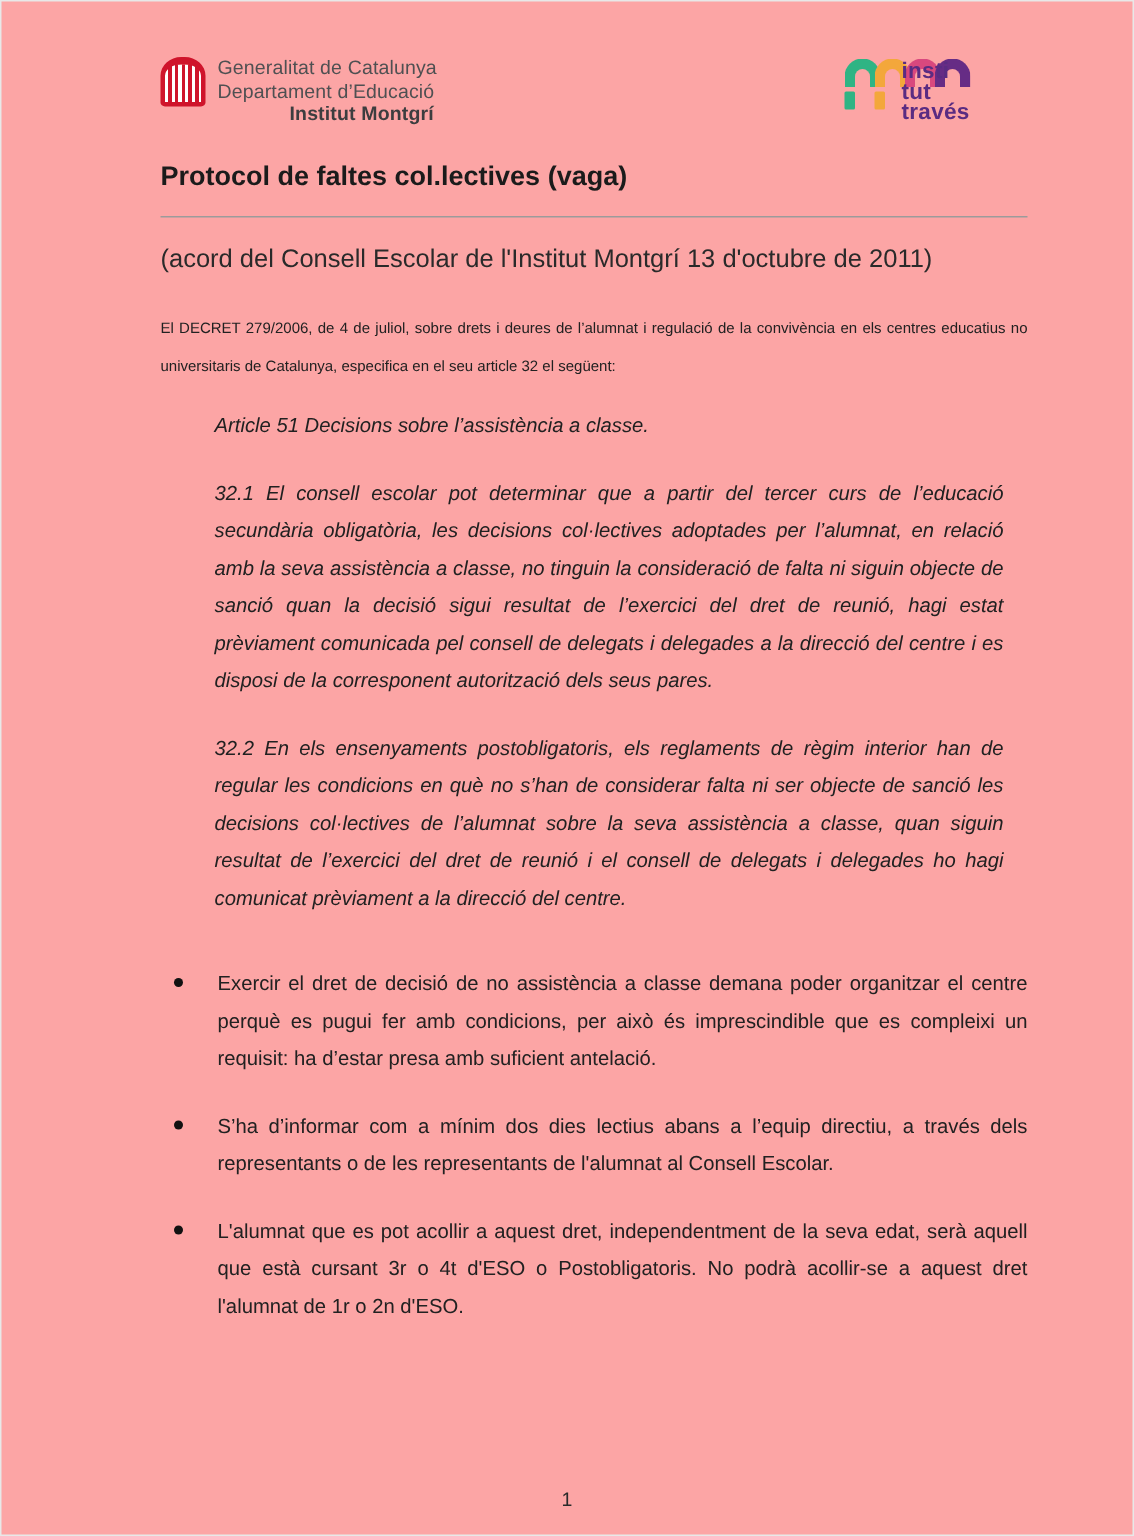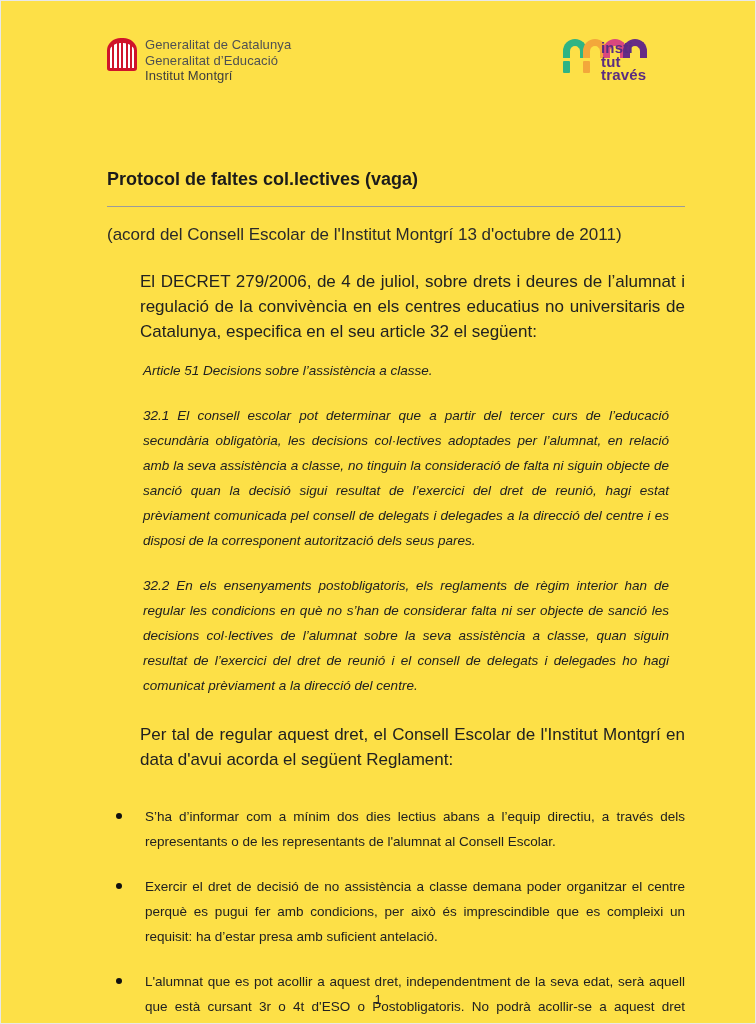--- a/index.html
+++ b/index.html
@@ -1,21 +1,21 @@
 <!DOCTYPE html>
 <html><head>
 <meta charset="utf-8">
 <style>
   * { margin:0; padding:0; box-sizing:border-box; }
   html,body { background:#f4f4f4; }
   .page {
     position:relative;
     width:756px; height:1024px;
     margin:0 auto;
-    background:#fde047;
+    background:#fca5a5;
     border:1px solid #e8e8e8;
     font-family:"Liberation Sans", sans-serif;
     color:#1f1f1f;
     overflow:hidden;
   }
   
   .header {
     display:flex; justify-content:space-between; align-items:flex-start;
     padding:36px 74px 0 106px;
     height:106px;
@@ -24,21 +24,21 @@
   .shield {
     width:30px; height:33px; margin-top:1px;
     border:3px solid #cf142b;
     border-top-width:5px;
     border-radius:46% 46% 10% 10% / 38% 38% 8% 8%;
     background:repeating-linear-gradient(90deg,
       #ffffff 0px, #ffffff 2px,
       #cf142b 2px, #cf142b 4.5px);
   }
   .gencat-text { font-size:13px; line-height:15.5px; color:#4f5052; letter-spacing:0.1px; }
-  .gencat-text .bold { font-weight:normal; color:#3c3d3f; }
+  .gencat-text .bold { font-weight:bold; color:#3c3d3f;margin-left:48px; }
 
   .montgri { position:relative; width:118px; height:72px; }
   .arches { position:absolute; top:2px; left:0; display:flex; }
   .arch {
     width:24px; height:19px;
     border-style:solid; border-bottom:none;
     border-width:7px 7px 0 7px;
     border-radius:12px 12px 0 0;
     margin-left:-4px;
   }
@@ -46,26 +46,26 @@
   .leg { position:absolute; width:7px; height:12px; top:24px; border-radius:1px; }
   .leg1 { left:0; }
   .leg2 { left:20px; }
   .montgri-text {
     position:absolute; left:38px; top:4px;
     font-weight:bold; font-size:15px; line-height:13.5px;
     color:#5a2c82; letter-spacing:0.2px;
   }
   
   .doc { padding:0 70px 0 106px; }
-  .doc-title { margin-top:62px; font-size:18px; font-weight:bold; color:#1b1b1b; }
+  .doc-title { font-size:18px; font-weight:bold; color:#1b1b1b; }
   .rule { margin-top:16px; border:none; border-top:1px solid #9b9b9b; height:0; }
   .subtitle { margin-top:18px; font-size:17px; color:#2a2a2a; }
   p.body-text {
-    margin-top:24px; font-size:17px; line-height:25px;
-    text-align:justify; color:#212121;margin-left:33px;
+    margin-top:24px; font-size:10px; line-height:25px;
+    text-align:justify; color:#212121;
   }
   .quote-block { margin:14px 16px 0 36px; }
   .quote-block p {
     font-style:italic; font-size:13.5px; line-height:25px;
     text-align:justify; color:#212121; margin-top:20px;
   }
   .quote-block p.first { margin-top:0; }
   .bullets { margin-top:32px; list-style:none; }
   .bullets li {
     position:relative; margin-top:20px;
@@ -85,21 +85,21 @@
 <body>
 
 <div class="page">
 
   <div class="header">
 
     <div class="gencat">
       <div class="shield"></div>
       <div class="gencat-text">
         <div>Generalitat de Catalunya</div>
-        <div>Generalitat d’Educació</div>
+        <div>Departament d’Educació</div>
         <div class="bold">Institut Montgrí</div>
       </div>
     </div>
 
     <div class="montgri">
       <div class="arches">
         <div class="arch" style="border-color:#2fb484"></div>
         <div class="arch" style="border-color:#f3a73b"></div>
         <div class="arch" style="border-color:#d9487e"></div>
         <div class="arch" style="border-color:#662c85"></div>
@@ -122,30 +122,29 @@
     <div class="subtitle">(acord del Consell Escolar de l'Institut Montgrí 13 d'octubre de 2011)</div>
 
     <p class="body-text">El DECRET 279/2006, de 4 de juliol, sobre drets i deures de l’alumnat i regulació de la convivència en els centres educatius no universitaris de Catalunya, especifica en el seu article 32 el següent:</p>
 
     <div class="quote-block">
       <p class="first">Article 51 Decisions sobre l’assistència a classe.</p>
       <p>32.1 El consell escolar pot determinar que a partir del tercer curs de l’educació secundària obligatòria, les decisions col·lectives adoptades per l’alumnat, en relació amb la seva assistència a classe, no tinguin la consideració de falta ni siguin objecte de sanció quan la decisió sigui resultat de l’exercici del dret de reunió, hagi estat prèviament comunicada pel consell de delegats i delegades a la direcció del centre i es disposi de la corresponent autorització dels seus pares.</p>
       <p>32.2 En els ensenyaments postobligatoris, els reglaments de règim interior han de regular les condicions en què no s’han de considerar falta ni ser objecte de sanció les decisions col·lectives de l’alumnat sobre la seva assistència a classe, quan siguin resultat de l’exercici del dret de reunió i el consell de delegats i delegades ho hagi comunicat prèviament a la direcció del centre.</p>
     </div>
 
-    <p class="body-text">Per tal de regular aquest dret, el Consell Escolar de l'Institut Montgrí en data d'avui acorda el següent Reglament:</p>
 
     <ul class="bullets">
       <li>
         <span class="dot"></span>
-        <span>S’ha d’informar com a mínim dos dies lectius abans a l’equip directiu, a través dels representants o de les representants de l'alumnat al Consell Escolar.</span>
+        <span>Exercir el dret de decisió de no assistència a classe demana poder organitzar el centre perquè es pugui fer amb condicions, per això és imprescindible que es compleixi un requisit: ha d’estar presa amb suficient antelació.</span>
       </li>
       <li>
         <span class="dot"></span>
-        <span>Exercir el dret de decisió de no assistència a classe demana poder organitzar el centre perquè es pugui fer amb condicions, per això és imprescindible que es compleixi un requisit: ha d’estar presa amb suficient antelació.</span>
+        <span>S’ha d’informar com a mínim dos dies lectius abans a l’equip directiu, a través dels representants o de les representants de l'alumnat al Consell Escolar.</span>
       </li>
       <li>
         <span class="dot"></span>
         <span>L'alumnat que es pot acollir a aquest dret, independentment de la seva edat, serà aquell que està cursant 3r o 4t d'ESO o Postobligatoris. No podrà acollir-se a aquest dret l'alumnat de 1r o 2n d'ESO.</span>
       </li>
     </ul>
 
   </div>
 
   <div class="page-number">1</div>

